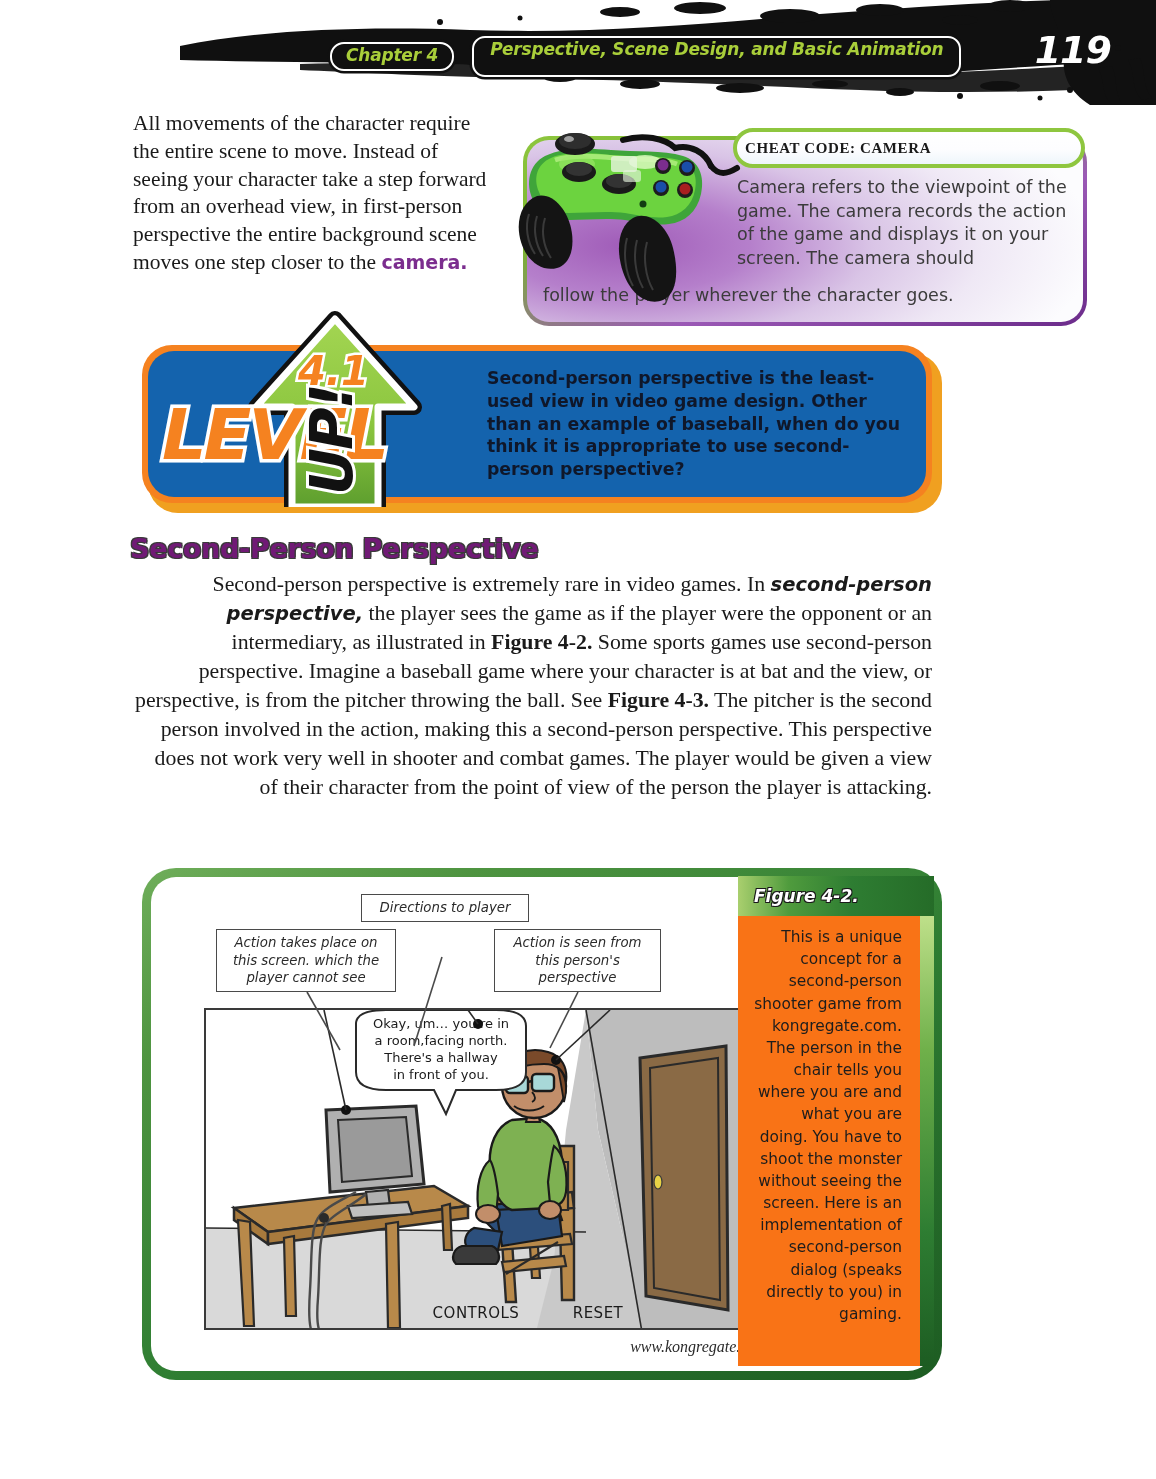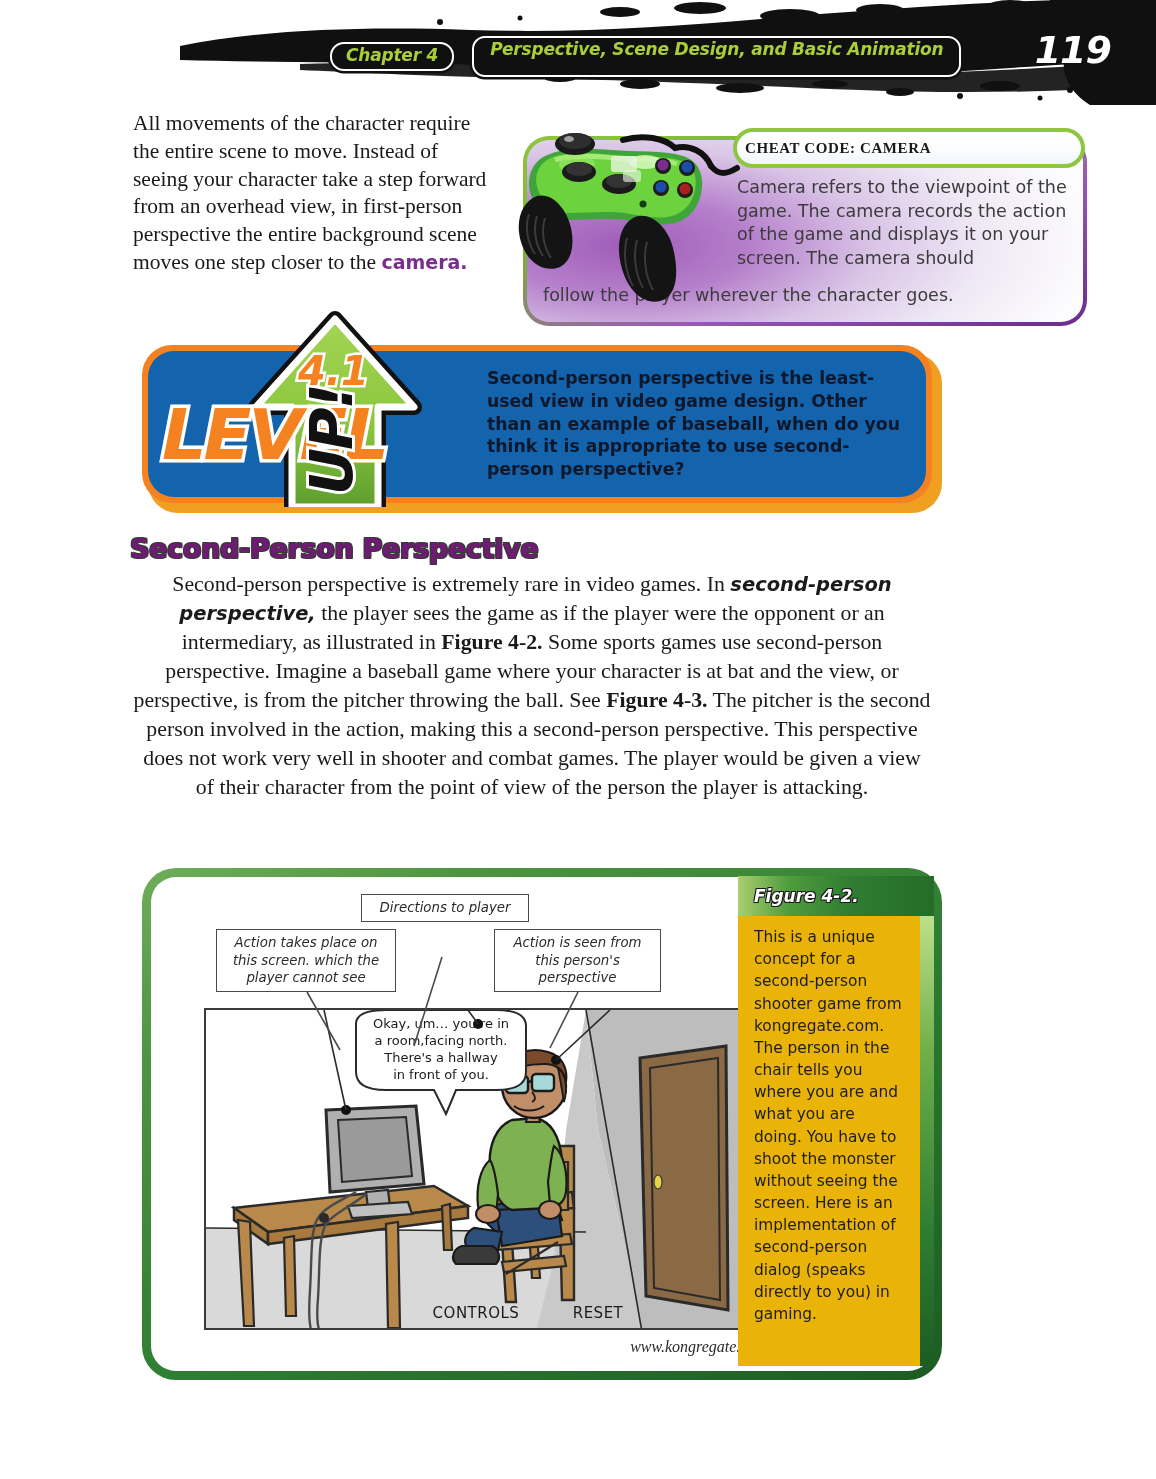--- a/index.html
+++ b/index.html
@@ -122,21 +122,21 @@
     text-shadow: -1.2px -1.2px 0 #3a3a3a, 1.2px -1.2px 0 #3a3a3a,
                  -1.2px 1.2px 0 #3a3a3a, 1.2px 1.2px 0 #3a3a3a;
     letter-spacing: -0.3px;
   }
 
   
   .body-text {
     position: absolute; left: 132px; top: 570px; width: 800px;
     font-family: "Liberation Serif", serif;
     font-size: 21.8px; line-height: 1.33; color: #1a1a1a;
-    text-align: center;
+    text-align: right;
   }
   .body-text .ind { text-indent: 44px; }
   .body-text b { font-weight: bold; }
   .body-text .defterm {
     font-family: "DejaVu Sans", sans-serif;
     font-weight: bold; font-style: italic; font-size: 19.5px;
   }
 
   
   .figure { position: absolute; left: 142px; top: 868px; width: 800px; height: 512px; }
@@ -180,23 +180,24 @@
     background: linear-gradient(90deg,#a9cf6e 0%, #4f9b3d 26%, #2e7d32 58%, #256c28 100%);
   }
   .fc-head span {
     font-family: "DejaVu Sans", sans-serif;
     font-weight: bold; font-style: italic; font-size: 17px;
     color: #ffffff; position: absolute; left: 16px; top: 10px;
     text-shadow: -1px -1px 0 #1a1a1a, 1px -1px 0 #1a1a1a, -1px 1px 0 #1a1a1a, 1px 1px 0 #1a1a1a;
   }
   .fc-body {
     position: absolute; left: 0; top: 40px; width: 196px; height: 450px;
-    background: #eab308;
+    background: #f97316;
     border-right: 14px solid;
     border-image: linear-gradient(180deg,#bfe08a 0%, #6fb04a 30%, #2e7d32 70%, #1d5c22 100%) 1;
+    text-align: right;
   }
   .fc-body p {
     font-family: "DejaVu Sans", sans-serif;
     font-size: 15.4px; line-height: 1.44; color: #1d1d1d;
     padding: 10px 18px 0 16px;
   }
 </style>
 </head>
 <body>
 

